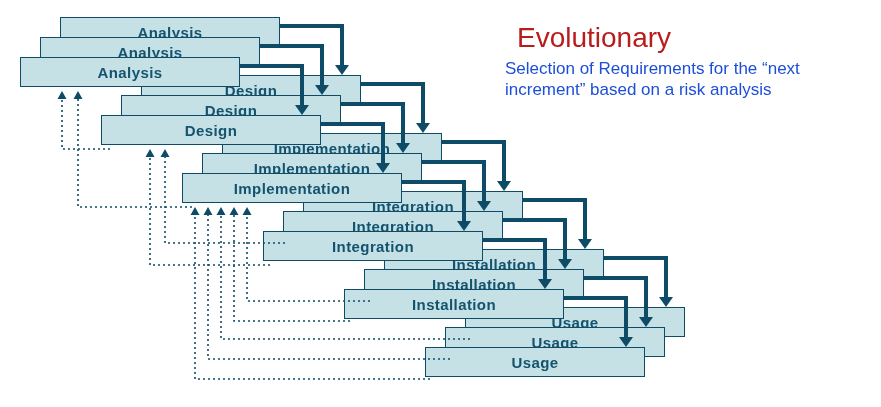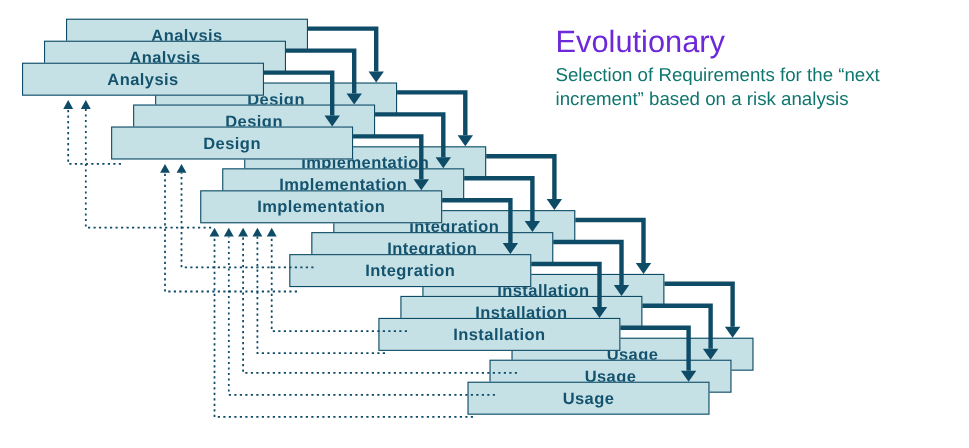--- a/index.html
+++ b/index.html
@@ -29,24 +29,24 @@
   #arrows{
     position:absolute;left:0;top:0;
     pointer-events:none;
   }
   .flow{stroke:#0e4b66;stroke-width:4;fill:none;}
   .flow-head{fill:#0e4b66;stroke:none;}
   .fb{stroke:#0e4b66;stroke-width:1.6;fill:none;stroke-dasharray:2 3;}
   .fb-head{fill:#0e4b66;stroke:none;}
   .caption{position:absolute;left:505px;top:22px;width:362px;}
   .caption .title{
-    font-size:28px;color:#6d28d9;line-height:1.15;
+    font-size:28px;color:#b91c1c;line-height:1.15;margin-left:12px;
   }
   .caption .subtitle{
-    font-size:17px;color:#0f766e;line-height:1.25;margin-top:4px;
+    font-size:17px;color:#1d4ed8;line-height:1.25;margin-top:4px;
   }
 </style>
 </head>
 <body>
 
 <div id="canvas">
   <div id="boxes">
       <div class="stage-box" style="left: 60px; top: 17px;">
         <span>Analysis</span>
       </div>

